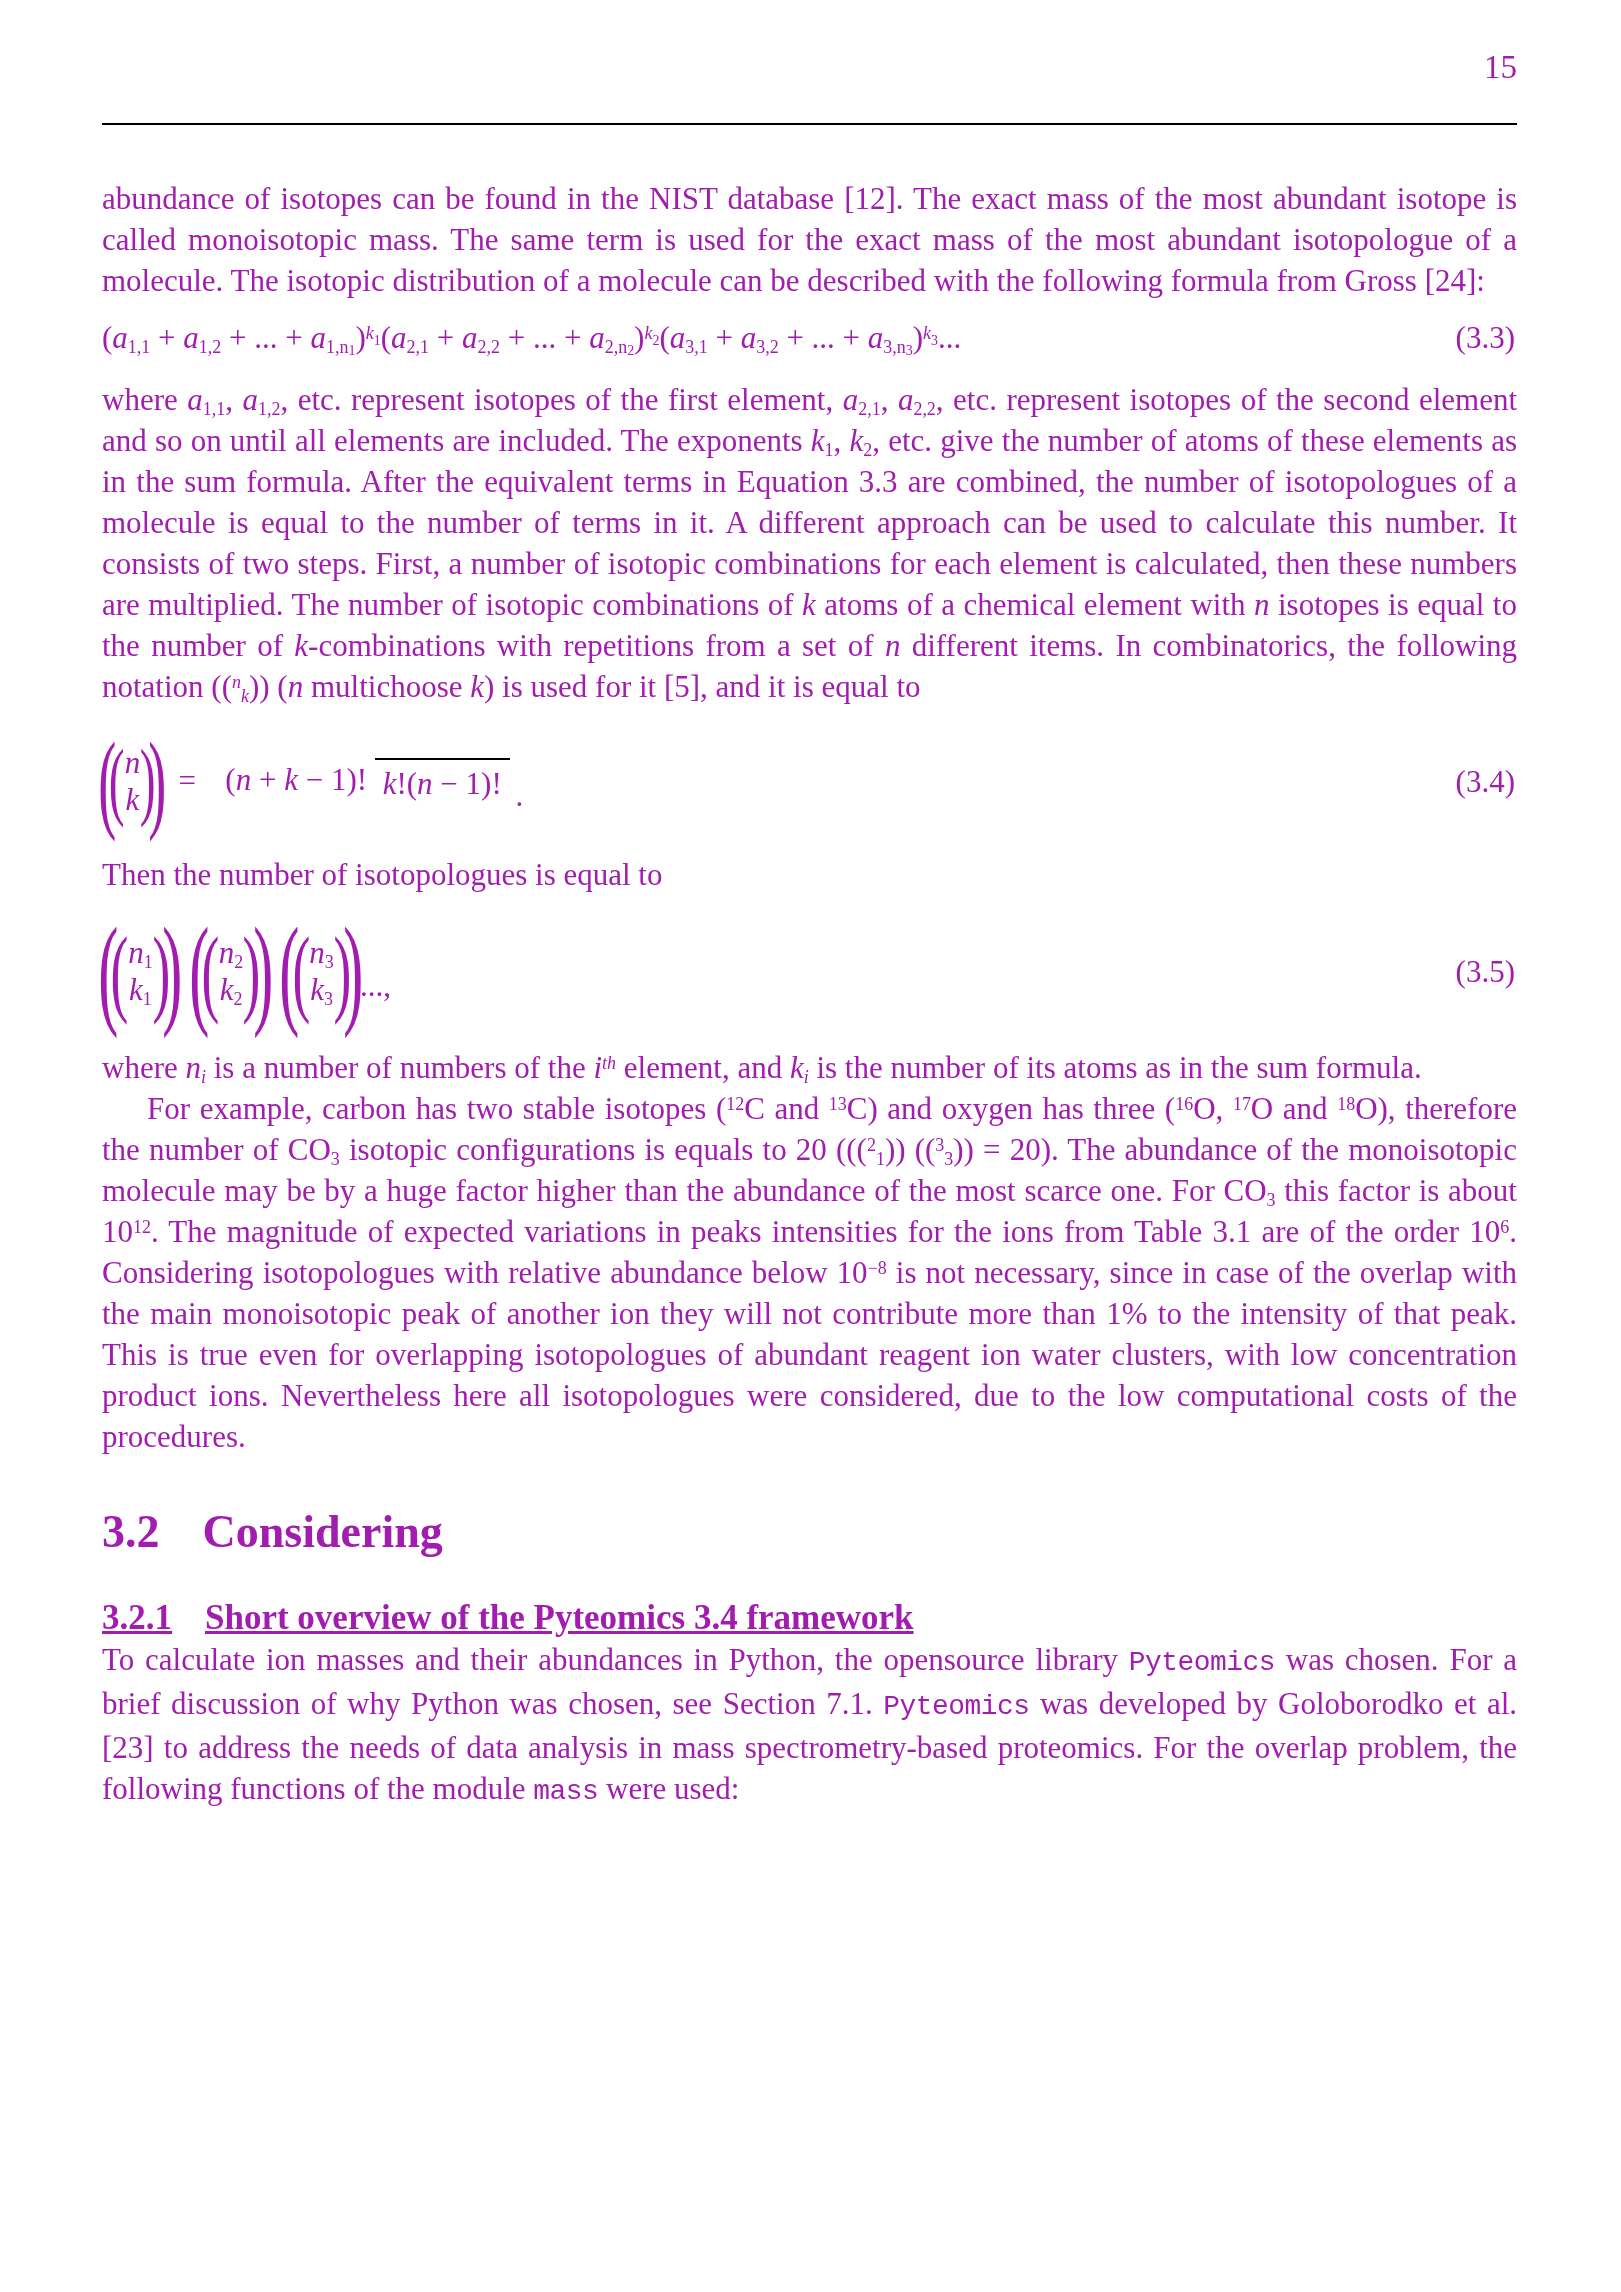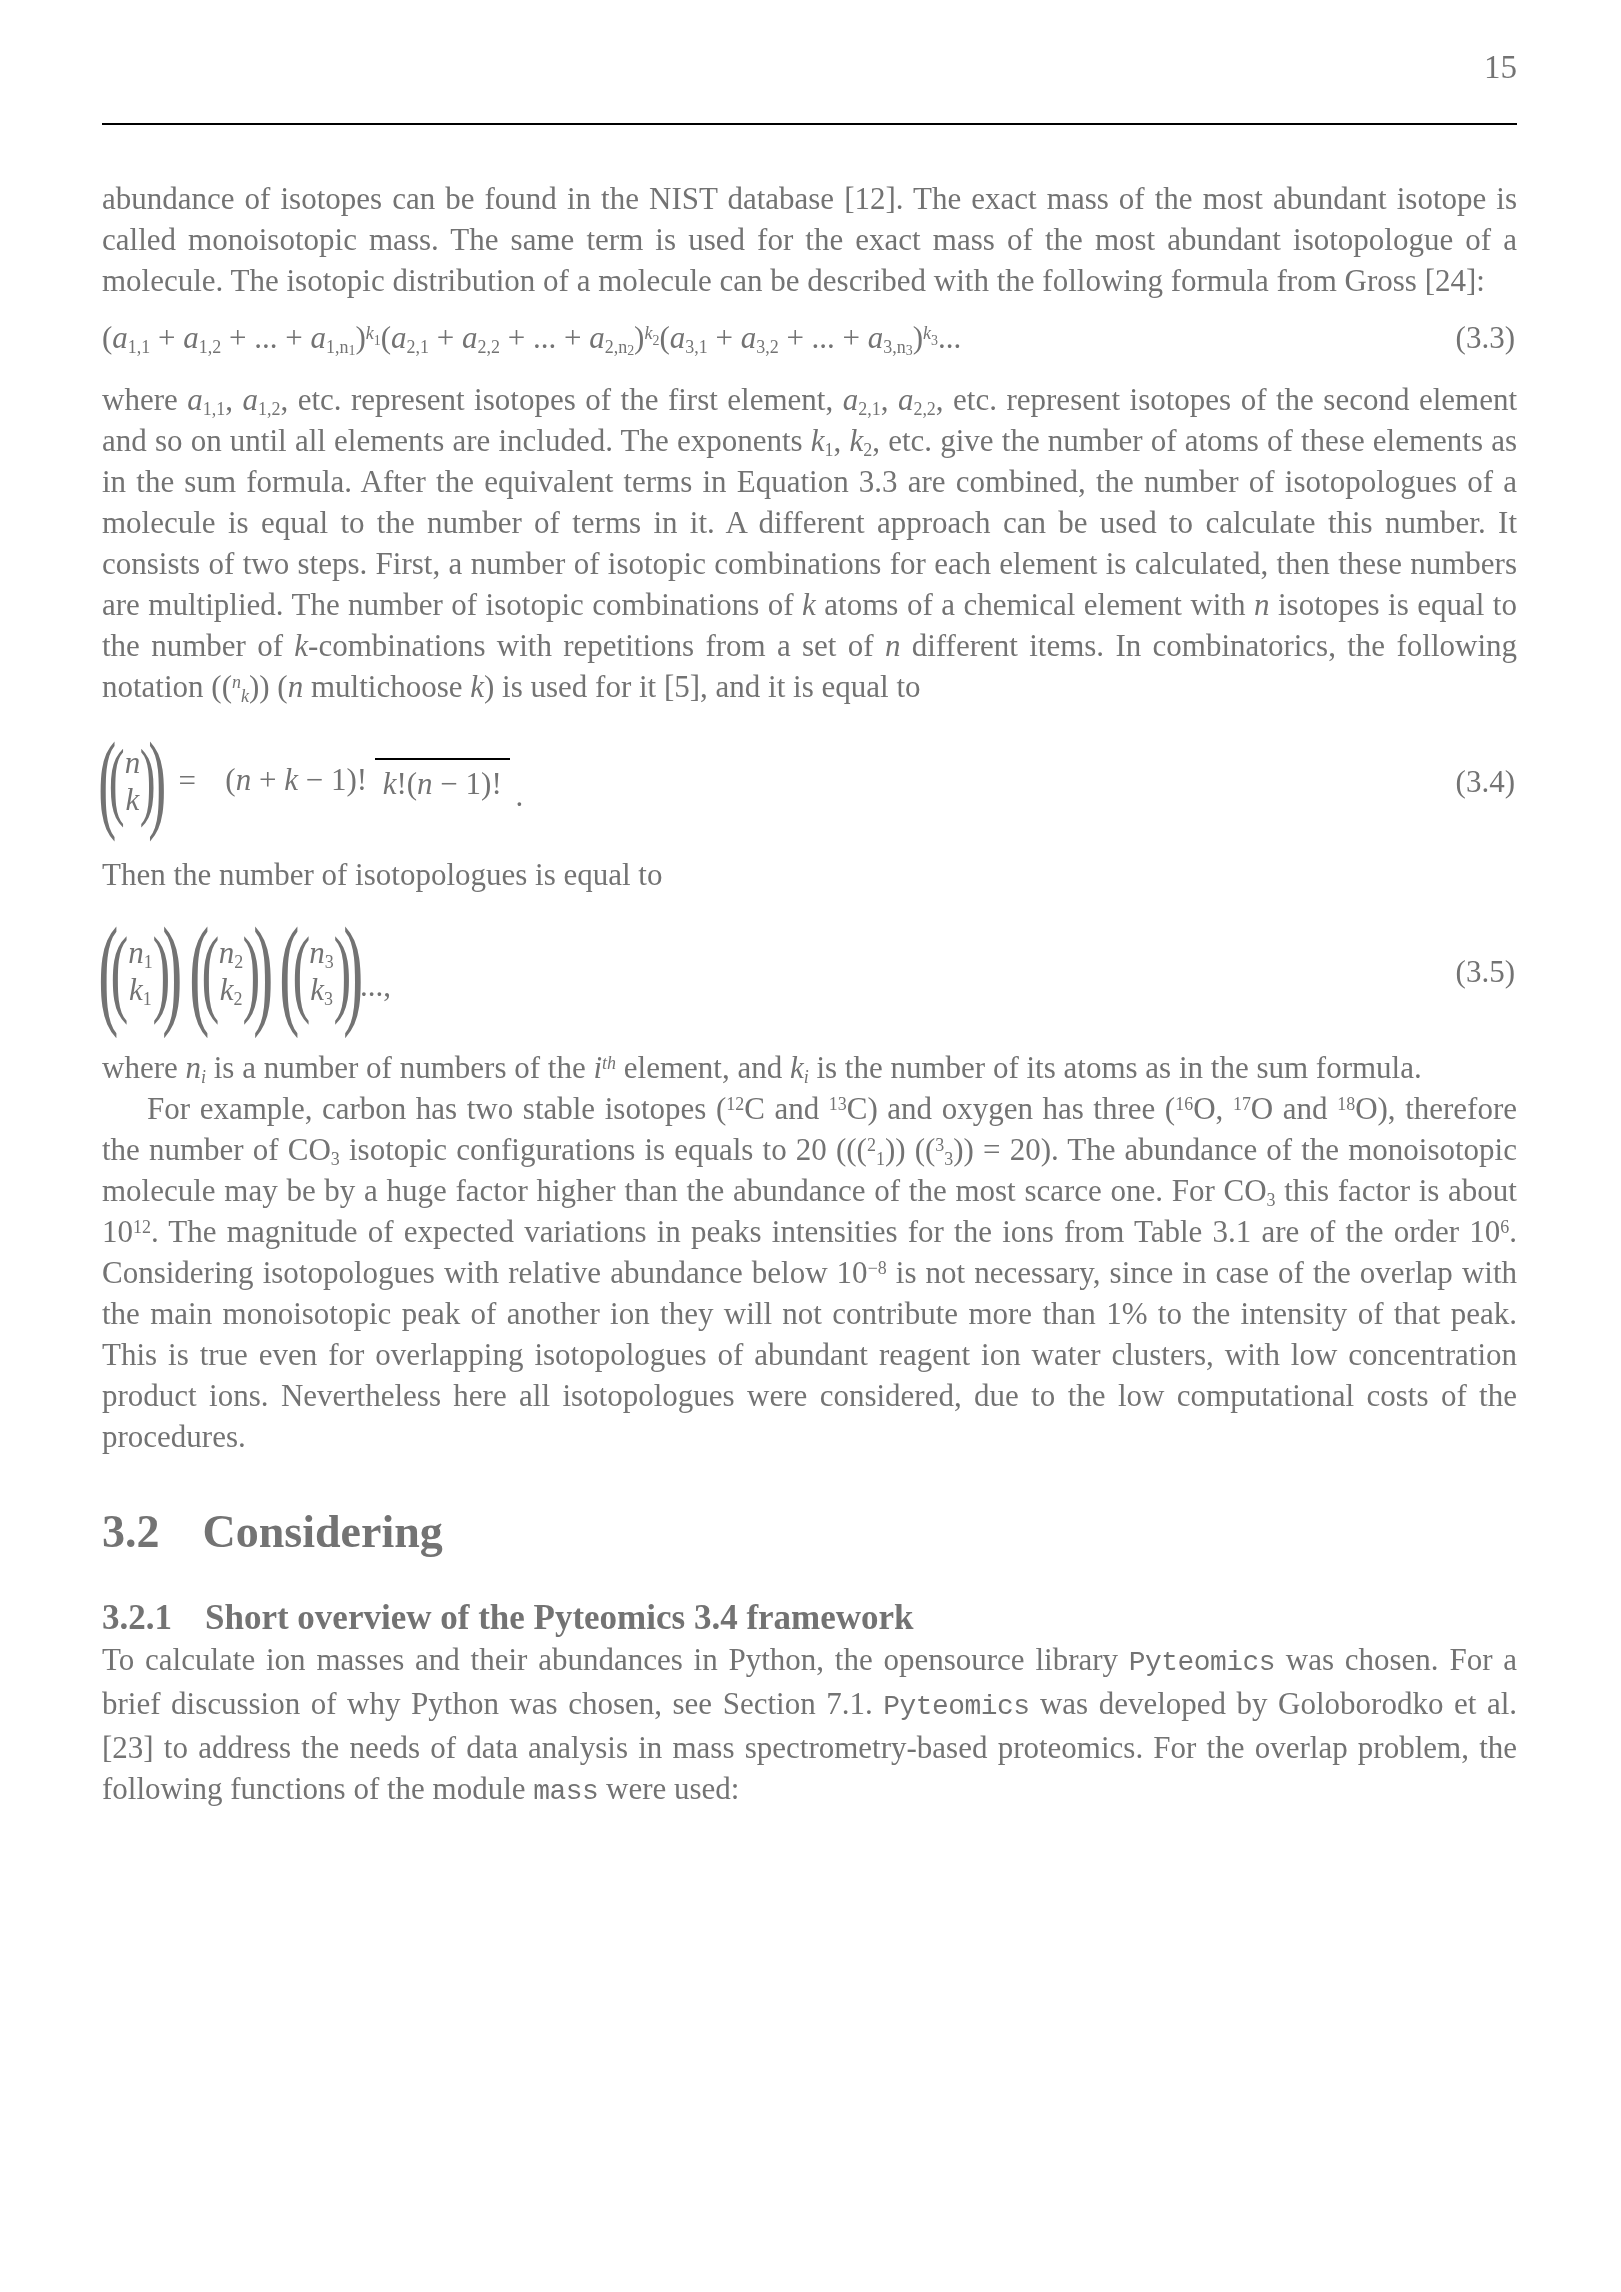--- a/index.html
+++ b/index.html
@@ -1,18 +1,18 @@
 <!DOCTYPE html>
 <html lang="en"><head>
 <meta charset="utf-8">
 <style>
   html,body{margin:0;padding:0;background:#ffffff;}
   .page{
     position:relative;width:1621px;height:1830px;background:#ffffff;
-    font-family:"Liberation Serif","DejaVu Serif",serif;color:#737373;overflow:hidden;
+    font-family:"Liberation Serif","DejaVu Serif",serif;color:#a21caf;overflow:hidden;
   }
   .pagenum{position:absolute;top:49px;right:104px;font-size:33px;}
   .headrule{position:absolute;top:123px;left:102px;width:1415px;height:0;border-top:2.9px solid #000;}
   .content{
     position:absolute;top:178px;left:102px;width:1415px;
     font-size:31px;line-height:41px;text-align:justify;
   }
   p.para{margin:0;}
   p.indent{text-indent:45px;}
   i{font-style:italic;}
@@ -39,21 +39,21 @@
          font-size:31px;line-height:37px;padding:0 3.9px;}
   .frac{display:inline-flex;align-items:center;margin:0 5.9px;}
   .frac .num{padding:0 7.8px 2.9px;}
   .frac .den{border-top:2.5px solid #000;padding:2.9px 7.8px 0;}
   .eqs{margin:0 15.7px;}
   .axis{align-self:center;padding-top:29px;}
   .mcgap{margin-right:13.7px;}
   
   .sec{margin:47px 0 0;font-size:46px;line-height:55px;font-weight:700;text-align:left;}
   .sec .secnum{margin-right:43px;}
-  .subsec{margin:37px 0 0;font-size:35px;line-height:43px;font-weight:700;text-align:left;}
+  .subsec{margin:37px 0 0;font-size:35px;line-height:43px;font-weight:700;text-align:left;text-decoration:underline;}
   .subsec .secnum{margin-right:33px;}
   .after-heading{margin-top:27.4px;}
   
   .bullet{margin-top:39px;display:flex;align-items:baseline;padding-left:61px;text-align:left;}
   .bullet .marker{margin-right:19.6px;font-size:0.78em;}
 </style>
 </head>
 <body>
 
 <div class="page">

